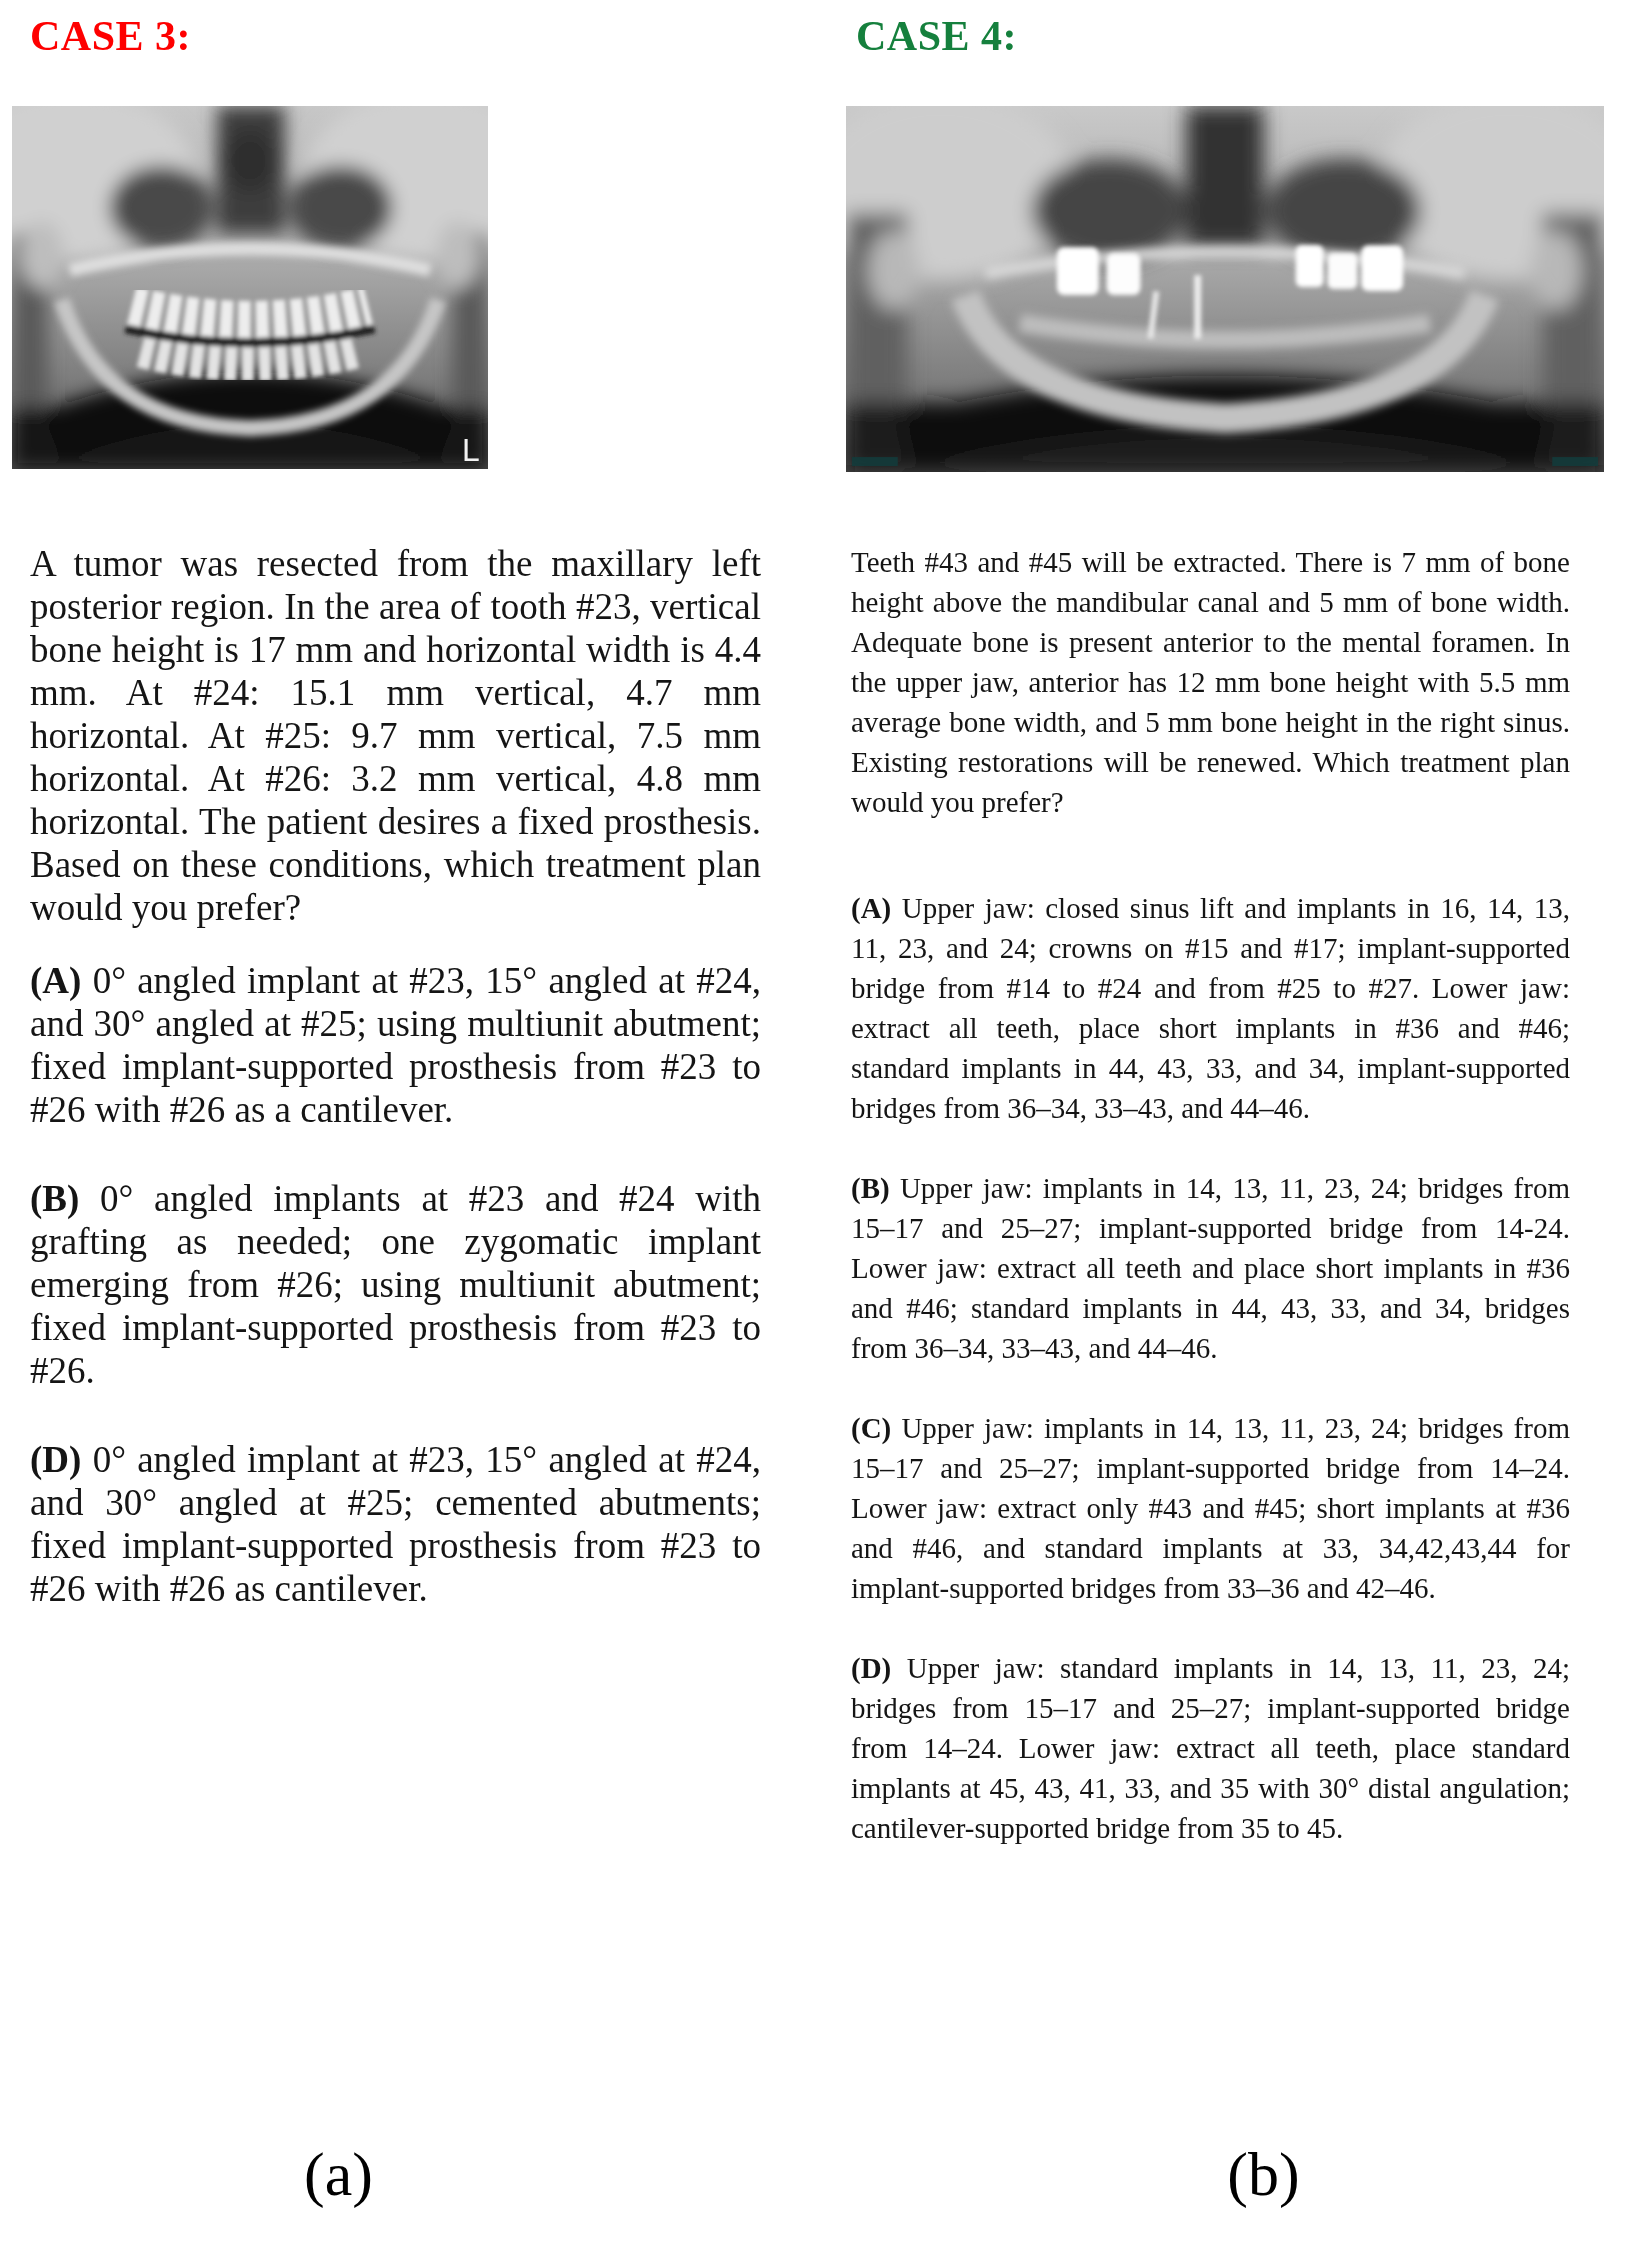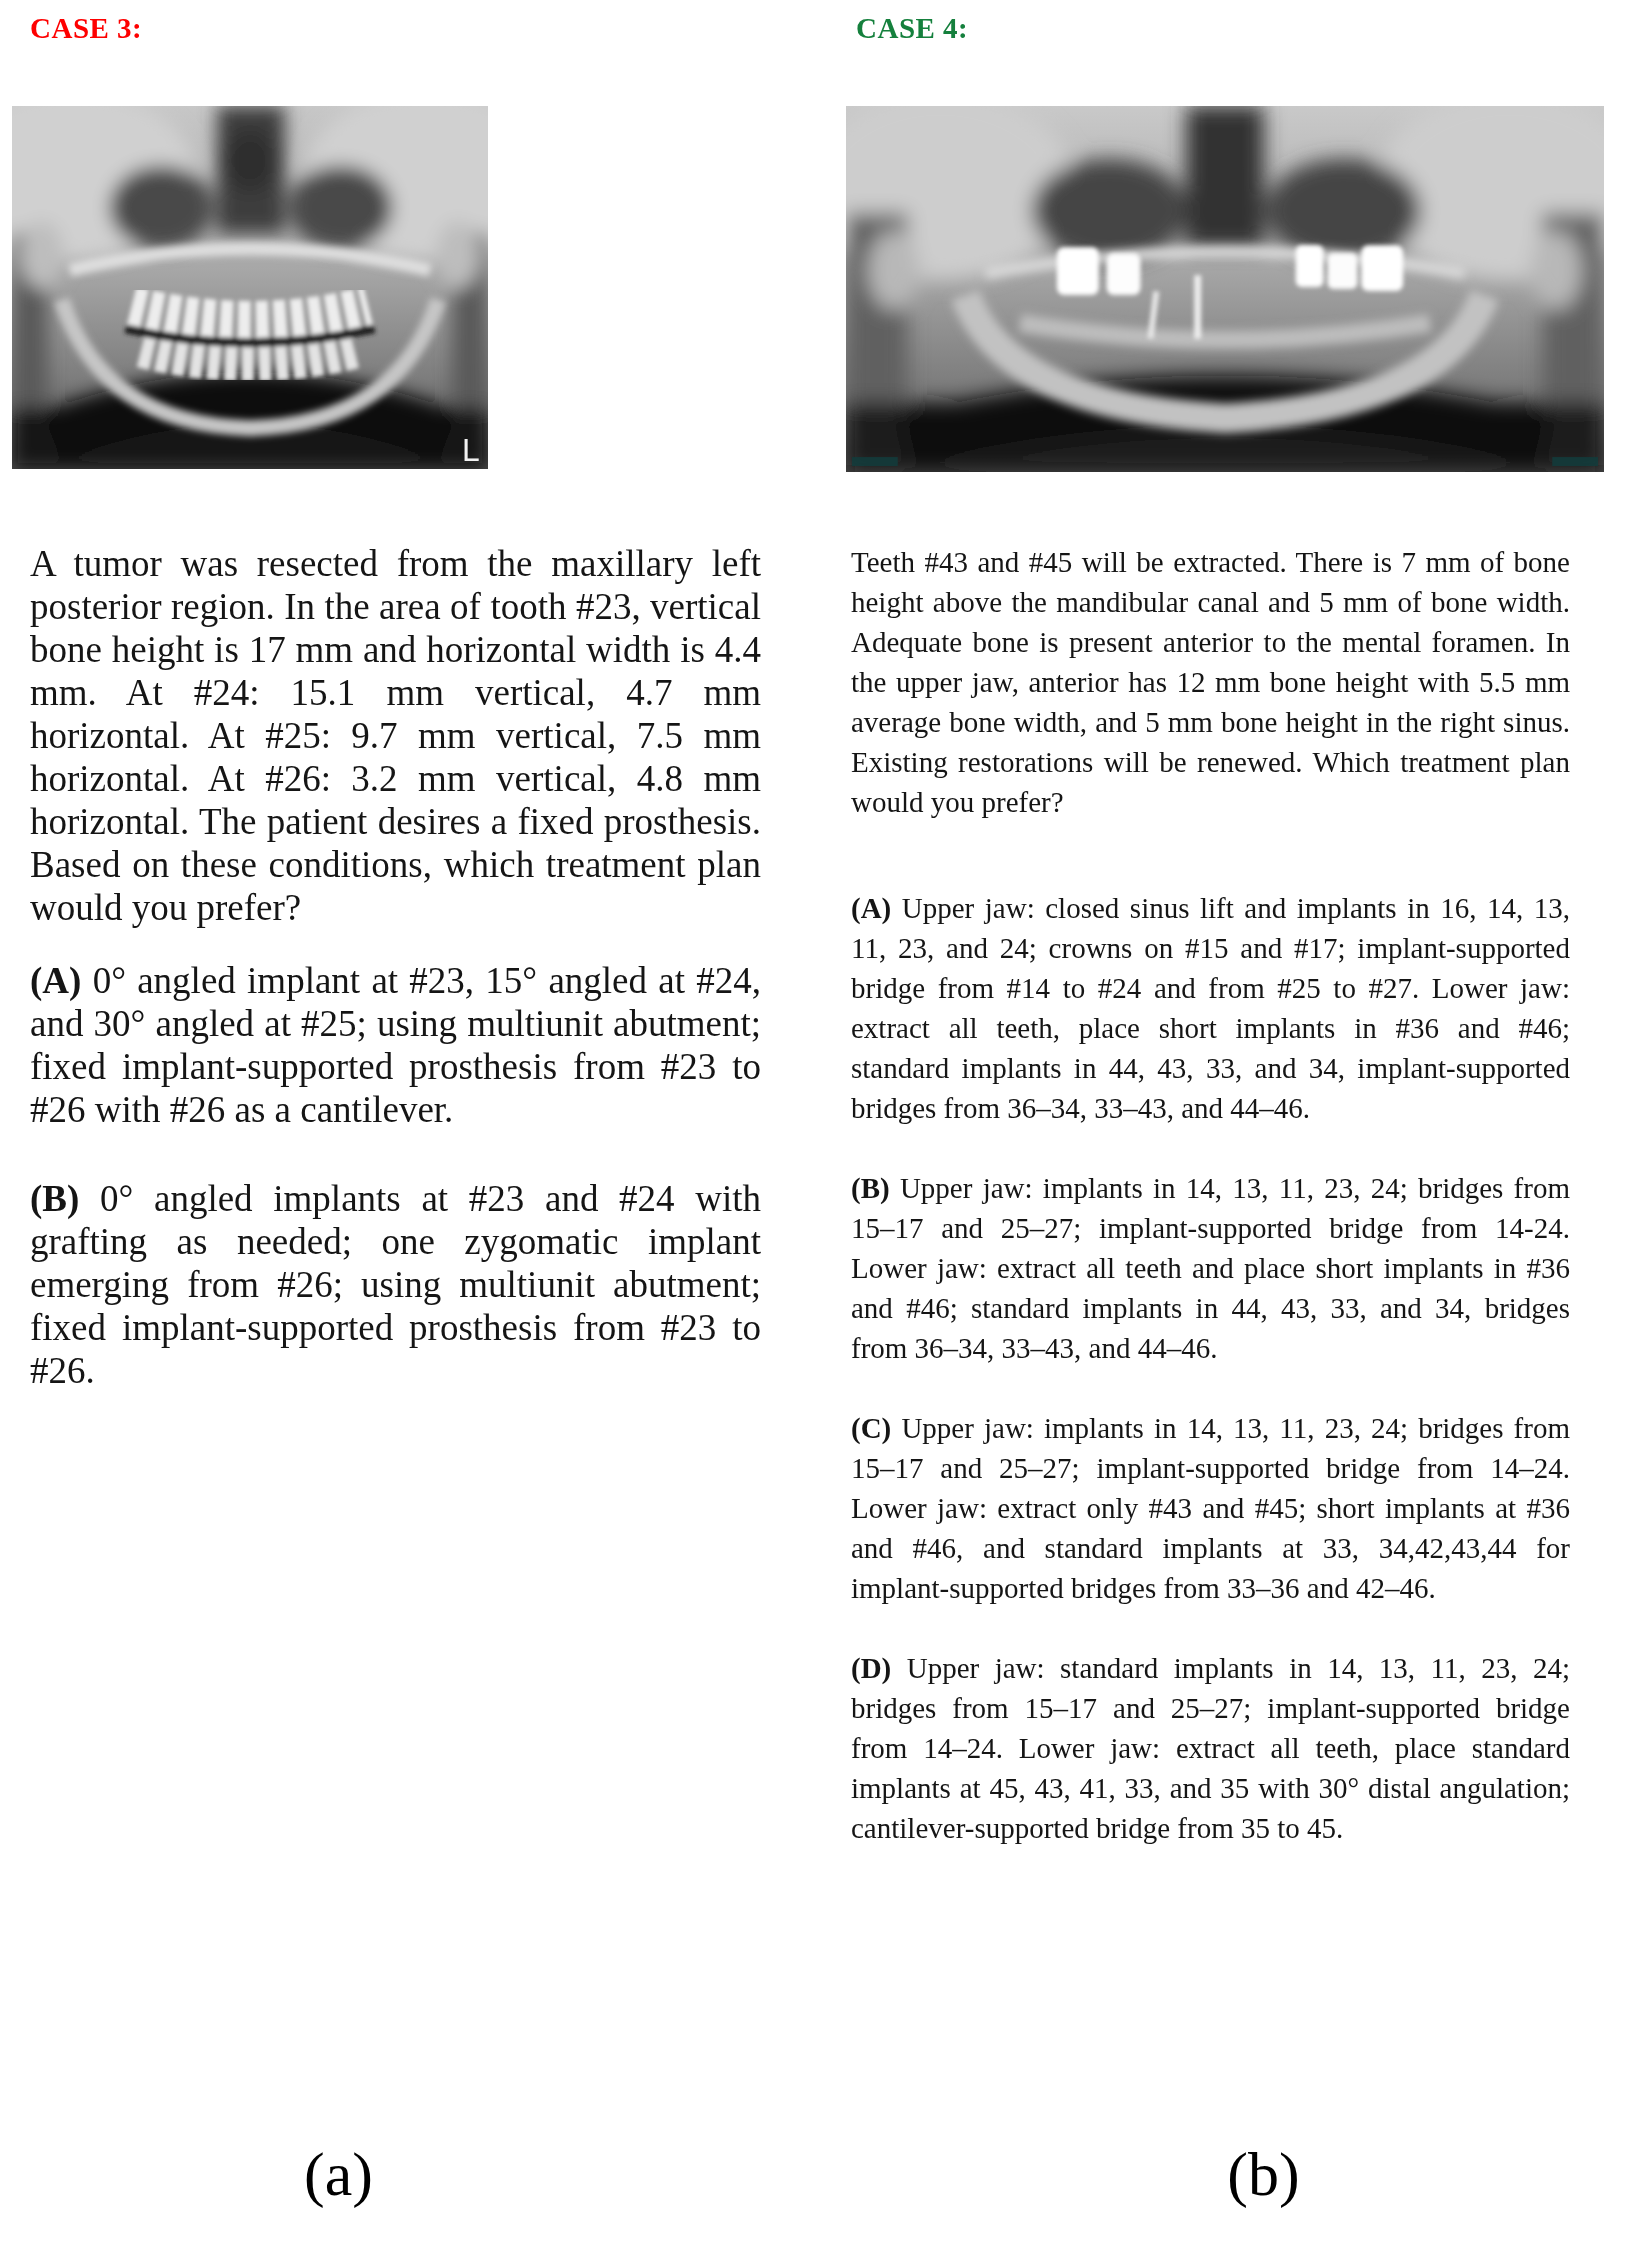--- a/index.html
+++ b/index.html
@@ -1,18 +1,18 @@
 <!DOCTYPE html>
 <html><head>
 <meta charset="utf-8">
 <style>
   html,body{margin:0;padding:0;background:#ffffff;}
   .page{position:relative;width:1629px;height:2259px;background:#fff;overflow:hidden;
         font-family:"Liberation Serif",serif;color:#151515;}
-  .case-title{position:absolute;font-weight:bold;font-size:29px;letter-spacing:0.5px;
+  .case-title{position:absolute;font-weight:bold;font-size:42px;letter-spacing:0.5px;
               font-family:"Liberation Serif",serif;}
   .title-a{left:30px;top:12px;}
   .title-b{left:856px;top:12px;}
   .xray{position:absolute;overflow:hidden;background:#9a9a9a;}
   .xray svg{display:block;width:100%;height:100%;}
   .xray-a{left:12px;top:106px;width:476px;height:363px;}
   .xray-b{left:846px;top:106px;width:758px;height:366px;}
   .textcol{position:absolute;text-align:justify;}
   .textcol-a{left:30px;top:542px;width:731px;font-size:37px;line-height:43px;}
   .textcol-b{left:851px;top:542px;width:719px;font-size:29px;line-height:40px;}
@@ -131,20 +131,21 @@
       </g>
       <rect x="6" y="353" width="46" height="9" fill="#123c3c" opacity="0.85"></rect>
       <rect x="710" y="353" width="46" height="9" fill="#123c3c" opacity="0.85"></rect>
     </svg>
   </div>
 
   <div class="textcol textcol-a">
     <p class="intro">A tumor was resected from the maxillary left posterior region. In the area of tooth #23, vertical bone height is 17 mm and horizontal width is 4.4 mm. At #24: 15.1 mm vertical, 4.7 mm horizontal. At #25: 9.7 mm vertical, 7.5 mm horizontal. At #26: 3.2 mm vertical, 4.8 mm horizontal. The patient desires a fixed prosthesis. Based on these conditions, which treatment plan would you prefer?</p>
     <p class="opt"><b class="opt-label">(A)</b> <span>0° angled implant at #23, 15° angled at #24, and 30° angled at #25; using multiunit abutment; fixed implant-supported prosthesis from #23 to #26 with #26 as a cantilever.</span></p>
     <p class="opt"><b class="opt-label">(B)</b> <span>0° angled implants at #23 and #24 with grafting as needed; one zygomatic implant emerging from #26; using multiunit abutment; fixed implant-supported prosthesis from #23 to #26.</span></p>
+    <p class="opt"><b class="opt-label">(D)</b> <span>0° angled implant at #23, 15° angled at #24, and 30° angled at #25; cemented abutments; fixed implant-supported prosthesis from #23 to #26 with #26 as cantilever.</span></p>
   </div>
 
   <div class="textcol textcol-b">
     <p class="intro">Teeth #43 and #45 will be extracted. There is 7 mm of bone height above the mandibular canal and 5 mm of bone width. Adequate bone is present anterior to the mental foramen. In the upper jaw, anterior has 12 mm bone height with 5.5 mm average bone width, and 5 mm bone height in the right sinus. Existing restorations will be renewed. Which treatment plan would you prefer?</p>
     <p class="opt"><b class="opt-label">(A)</b> <span>Upper jaw: closed sinus lift and implants in 16, 14, 13, 11, 23, and 24; crowns on #15 and #17; implant-supported bridge from #14 to #24 and from #25 to #27. Lower jaw: extract all teeth, place short implants in #36 and #46; standard implants in 44, 43, 33, and 34, implant-supported bridges from 36–34, 33–43, and 44–46.</span></p>
     <p class="opt"><b class="opt-label">(B)</b> <span>Upper jaw: implants in 14, 13, 11, 23, 24; bridges from 15–17 and 25–27; implant-supported bridge from 14-24. Lower jaw: extract all teeth and place short implants in #36 and #46; standard implants in 44, 43, 33, and 34, bridges from 36–34, 33–43, and 44–46.</span></p>
     <p class="opt"><b class="opt-label">(C)</b> <span>Upper jaw: implants in 14, 13, 11, 23, 24; bridges from 15–17 and 25–27; implant-supported bridge from 14–24. Lower jaw: extract only #43 and #45; short implants at #36 and #46, and standard implants at 33, 34,42,43,44 for implant-supported bridges from 33–36 and 42–46.</span></p>
     <p class="opt"><b class="opt-label">(D)</b> <span>Upper jaw: standard implants in 14, 13, 11, 23, 24; bridges from 15–17 and 25–27; implant-supported bridge from 14–24. Lower jaw: extract all teeth, place standard implants at 45, 43, 41, 33, and 35 with 30° distal angulation; cantilever-supported bridge from 35 to 45.</span></p>
   </div>
 

